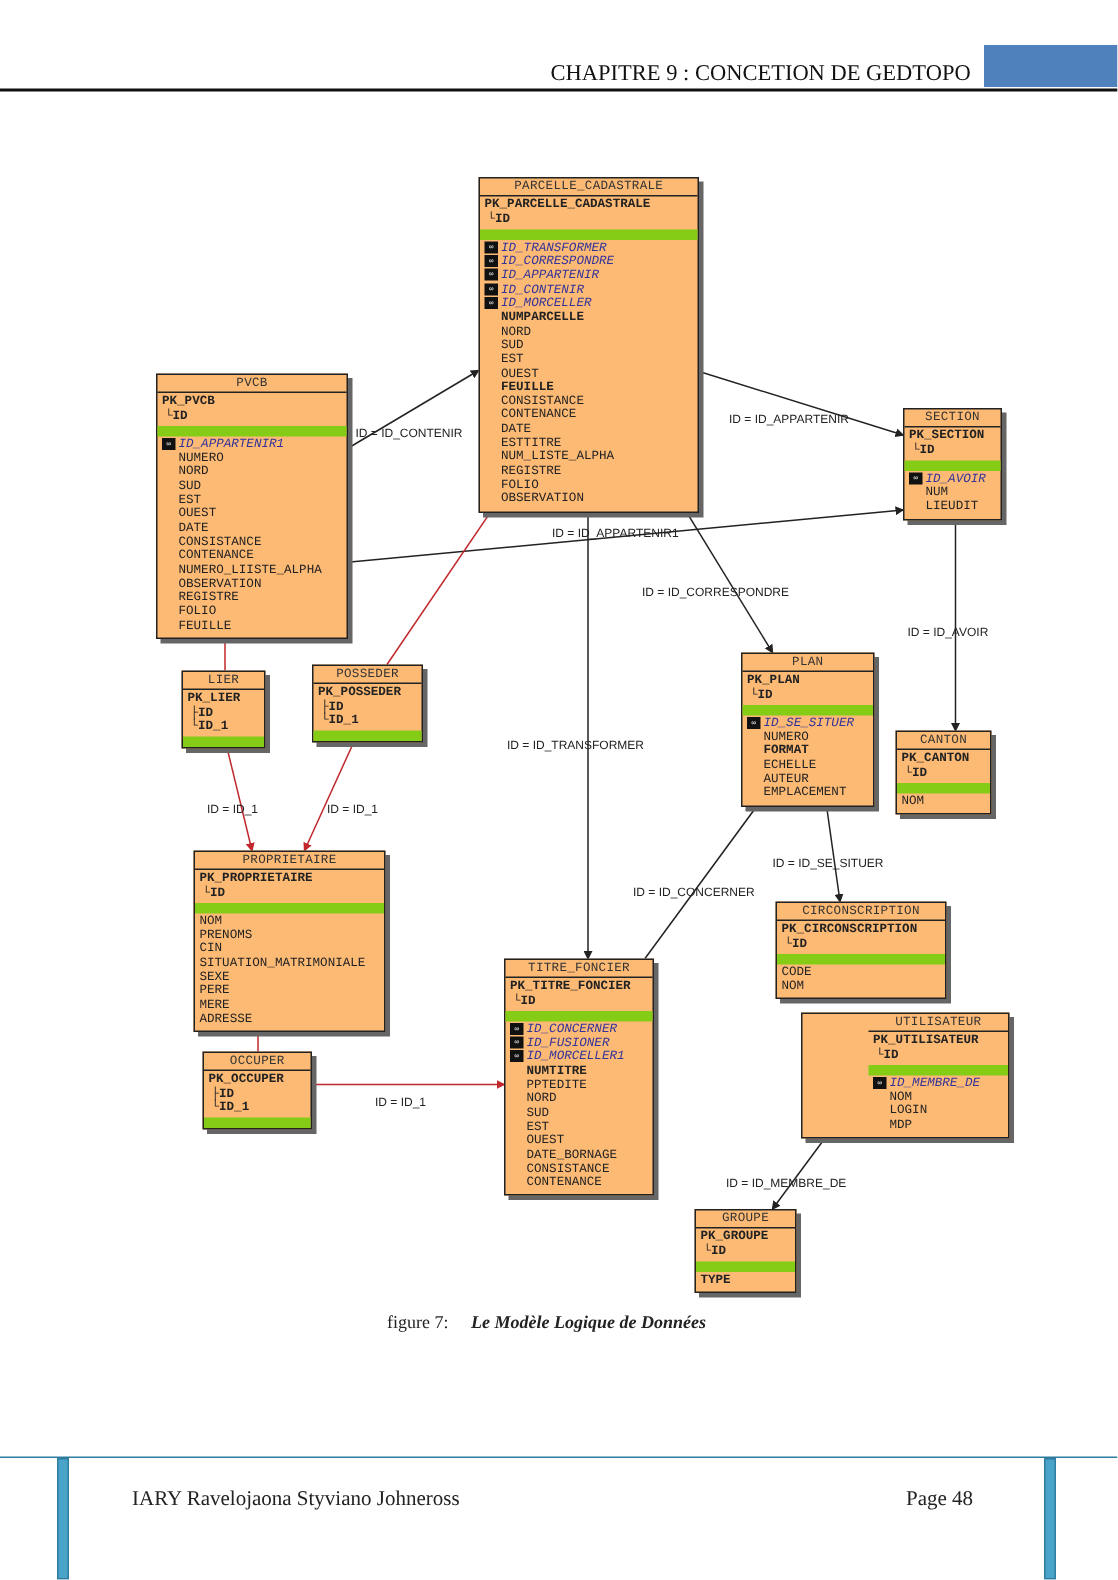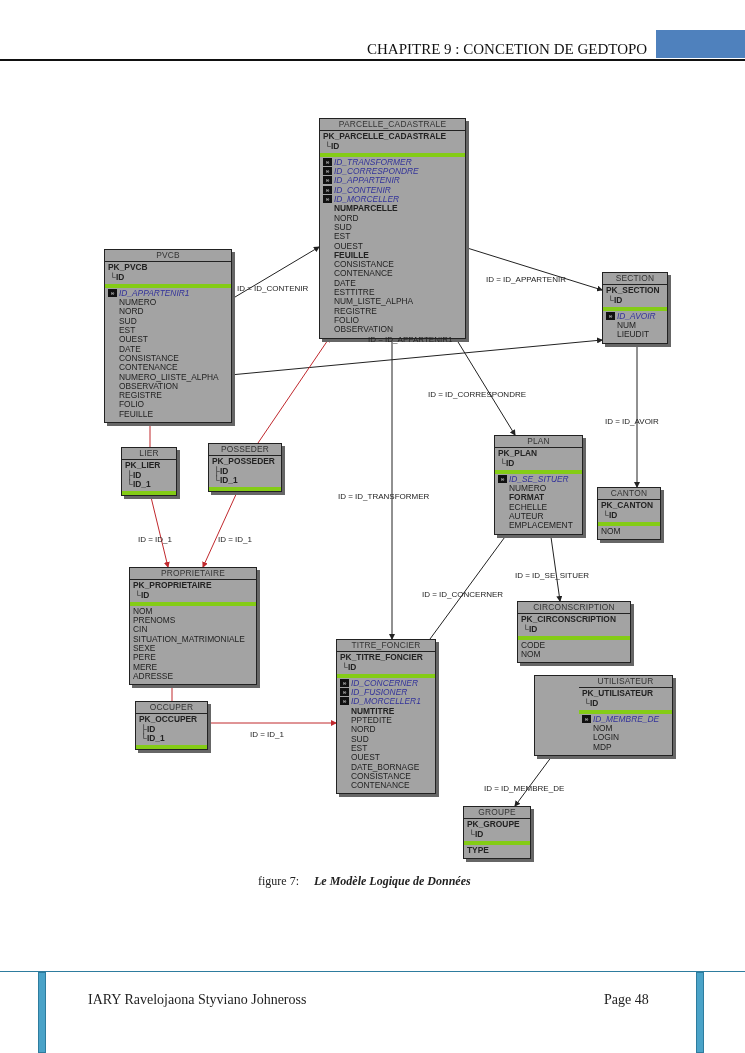--- a/index.html
+++ b/index.html
@@ -1,23 +1,23 @@
 <!DOCTYPE html>
 <html><head>
 <meta charset="utf-8">
 <style>
   html, body { margin:0; padding:0; background:#ffffff; }
   body { width:745px; height:1053px; position:relative; overflow:hidden; font-family:"Liberation Sans", sans-serif; }
   .header-title { position:absolute; left:367px; top:41px; font-family:"Liberation Serif", serif; font-size:15px; color:#111; white-space:nowrap; }
   .header-block { position:absolute; left:656px; top:30px; width:89px; height:28px; background:#4f81bd; }
   .header-rule { position:absolute; left:0; top:59px; width:745px; height:2px; background:#111; }
   #diagram { position:absolute; left:0; top:0; width:745px; height:1053px; }
-  .entity { position:absolute; background:#a3a3a3; border:1px solid #222; box-shadow:3px 3px 0 #666; font-size:8.4px; line-height:9.3px; color:#222; }
+  .entity { position:absolute; background:#fdba74; border:1px solid #222; box-shadow:3px 3px 0 #666; font-size:8.4px; line-height:9.3px; color:#222;font-family:Liberation Mono, monospace; }
   .entity .ename { text-align:center; border-bottom:1px solid #222; padding:1px 2px; color:#333; letter-spacing:0.2px; }
-  .entity .pk { border-bottom:4px solid #84cc16; padding:1px 3px 2px 3px; }
+  .entity .pk { border-bottom:7px solid #84cc16; padding:1px 3px 2px 3px; }
   .entity .pk .pkname { font-weight:bold; }
   .entity .pk .pkcol { padding-left:2px; font-weight:bold; }
   .entity .cols { padding:1px 3px 3px 3px; }
   .col { white-space:nowrap; height:9.3px; }
   .col .fk { display:inline-block; width:9px; height:8px; background:#111; color:#fff; font-size:5px; line-height:8px; text-align:center; vertical-align:top; margin-right:2px; }
   .col.fkcol { color:#33339a; font-style:italic; }
   .col.plain { padding-left:11px; }
   .col.bold { font-weight:bold; }
   .col.nofk { padding-left:0; }
   .rel-label { position:absolute; font-size:8px; color:#222; white-space:nowrap; background:rgba(255,255,255,0.0); }
@@ -241,21 +241,21 @@
       <div class="pk">
         <div class="pkname">PK_GROUPE</div>
         <div class="pkcol"><span>└</span><span>ID</span></div>
       </div>
       <div class="cols">
         <div class="col nofk bold"><span>TYPE</span></div>
       </div>
     </div>
     <div class="rel-label" style="left: 237px; top: 284px;">ID = ID_CONTENIR</div>
     <div class="rel-label" style="left: 486px; top: 275px;">ID = ID_APPARTENIR</div>
-    <div class="rel-label" style="left: 368px; top: 335px;">ID = ID_APPARTENIR1</div>
+    <div class="rel-label" style="left: 368px; top: 351px;">ID = ID_APPARTENIR1</div>
     <div class="rel-label" style="left: 428px; top: 390px;">ID = ID_CORRESPONDRE</div>
     <div class="rel-label" style="left: 605px; top: 417px;">ID = ID_AVOIR</div>
     <div class="rel-label" style="left: 338px; top: 492px;">ID = ID_TRANSFORMER</div>
     <div class="rel-label" style="left: 515px; top: 571px;">ID = ID_SE_SITUER</div>
     <div class="rel-label" style="left: 422px; top: 590px;">ID = ID_CONCERNER</div>
     <div class="rel-label" style="left: 484px; top: 784px;">ID = ID_MEMBRE_DE</div>
     <div class="rel-label" style="left: 138px; top: 535px;">ID = ID_1</div>
     <div class="rel-label" style="left: 218px; top: 535px;">ID = ID_1</div>
     <div class="rel-label" style="left: 250px; top: 730px;">ID = ID_1</div>
   </div>

